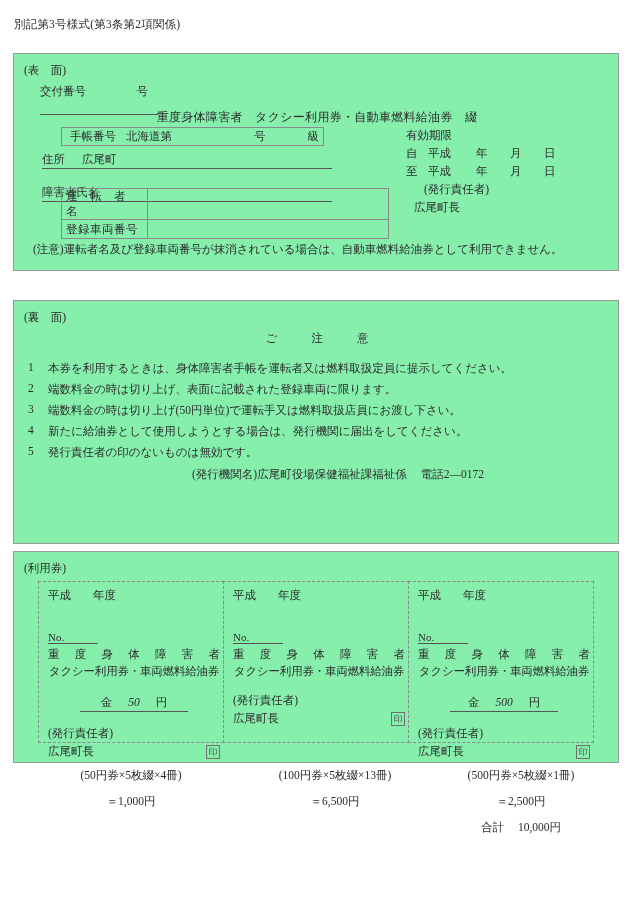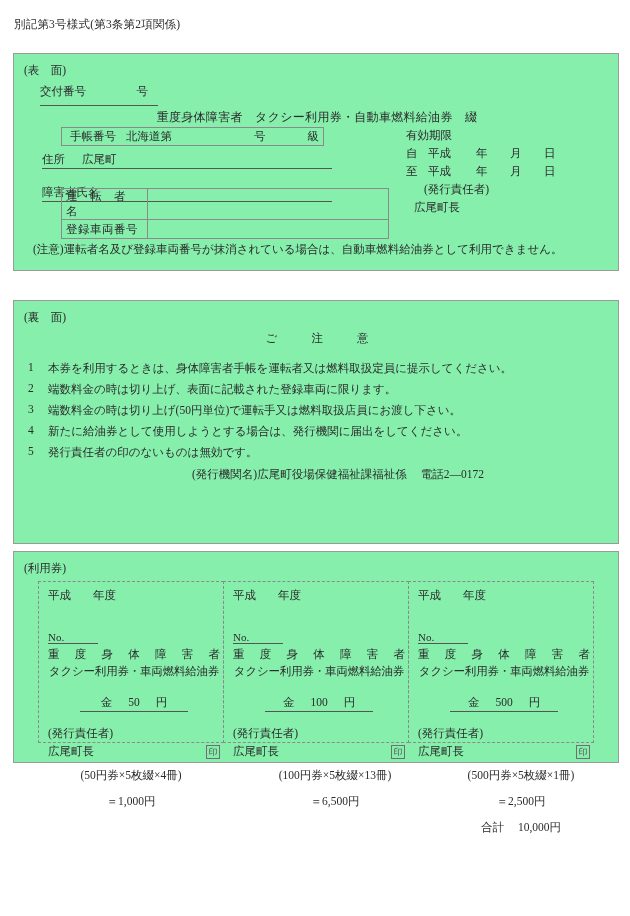--- a/index.html
+++ b/index.html
@@ -48,21 +48,21 @@
   }
 
   
   #front-label { left: 10px; top: 9px; }
 
   #kofu-row {
     left: 26px; top: 30px;
     font-size: 11.5px;
     width: 118px;
     border-bottom: 1px solid #555;
-    padding-bottom: 6px;
+    padding-bottom: 15px;
     display: flex;
     text-align: right;
   }
   #kofu-row .k-label { }
   #kofu-row .k-unit { margin-left: auto; padding-right: 10px; }
 
   #front-heading {
     left: 0; top: 55px;
     width: 606px;
     text-align: center;
@@ -219,21 +219,21 @@
     margin-top: 16px;
     text-align: center;
   }
   .c-amount {
     display: inline-block;
     border-bottom: 1px solid #555;
     min-width: 108px;
     padding-bottom: 1px;
   }
   .c-amount .a-kin { }
-  .c-amount .a-val { margin: 0 16px; }
+  .c-amount .a-val { margin: 0 16px; font-style: italic; }
   .c-amount .a-en  { }
   .c-issuer { margin-top: 14px; }
   .c-mayor-row {
     margin-top: 3px;
     display: flex;
     align-items: center;
   }
   .c-mayor { }
   .seal {
     margin-left: auto;
@@ -418,25 +418,20 @@
         <div class="c-title1">
           <span>重</span>
           <span>度</span>
           <span>身</span>
           <span>体</span>
           <span>障</span>
           <span>害</span>
           <span>者</span>
         </div>
         <div class="c-title2">タクシー利用券・車両燃料給油券</div>
-        <div class="c-amount-wrap">
-          <span class="c-amount">
-            <span class="a-kin">金</span><span class="a-val">100</span><span class="a-en">円</span>
-          </span>
-        </div>
         <div class="c-issuer">(発行責任者)</div>
         <div class="c-mayor-row">
           <span class="c-mayor">広尾町長</span>
           <span class="seal">印</span>
         </div>
       </div>
 
       <div class="coupon">
         <div class="c-year">
           <span class="c-era">平成</span><span class="c-nendo">年度</span>

